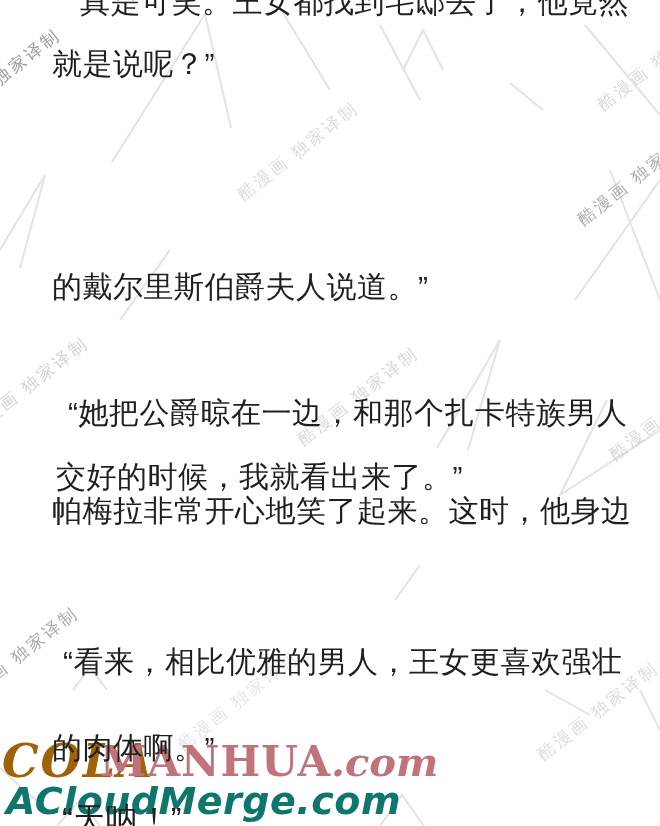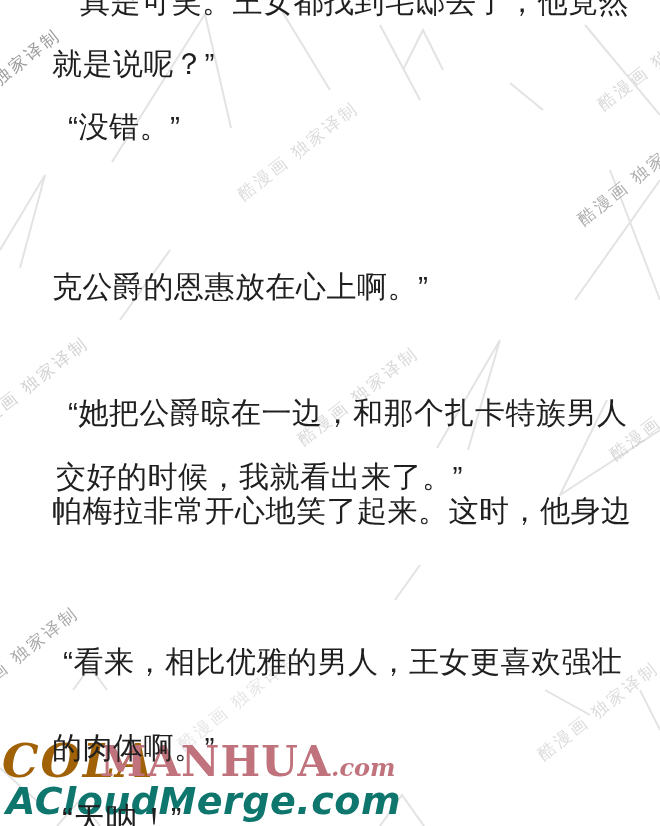--- a/index.html
+++ b/index.html
@@ -11,21 +11,21 @@
   
   .wm{position:absolute;z-index:1;font-size:17px;letter-spacing:3px;color:#bfbfbf;
       white-space:nowrap;transform:rotate(-38deg);transform-origin:left center;
       font-family:"Liberation Sans",sans-serif;}
   
   .logo{position:absolute;z-index:2;white-space:nowrap;}
   .logo-cola{left:2px;top:734px;font-family:"DejaVu Serif",serif;font-style:italic;
              font-size:46px;font-weight:bold;color:#a16207;letter-spacing:2px;}
   .logo-manhua{left:100px;top:737px;font-family:"DejaVu Serif",serif;font-weight:bold;
                font-size:42px;color:#c0737c;letter-spacing:1px;}
-  .logo-manhua .tld{font-size:24px;font-style:italic;letter-spacing:0;}
+  .logo-manhua .tld{font-size:40px;font-style:italic;letter-spacing:0;}
   .logo-acm{left:6px;top:779px;font-family:"DejaVu Sans",sans-serif;font-weight:bold;
             font-style:italic;font-size:38px;color:#0f766e;letter-spacing:0.5px;}
   
   .line{position:absolute;z-index:3;font-size:30px;line-height:36px;color:#1f1f1f;
         white-space:nowrap;letter-spacing:0.5px;}
   .line.big{font-size:32px;margin-top:32px;}
 </style>
 </head>
 <body>
 
@@ -65,22 +65,21 @@
   <span class="wm" style="left:-40px;top:690px;color:#a8a8a8;">酷漫画 独家译制</span>
   <span class="wm" style="left:180px;top:735px;opacity:.4;">酷漫画 独家译制</span>
   <span class="wm" style="left:540px;top:745px;opacity:.55;">酷漫画 独家译制</span>
 
   <div class="logo logo-cola">COLA</div>
   <div class="logo logo-manhua"><span>MANHUA</span><span class="tld">.com</span></div>
   <div class="logo logo-acm">ACloudMerge.com</div>
 
   <div class="line" style="top:-16px;left:80px">真是可笑。王女都找到宅邸去了，他竟然</div>
   <div class="line" style="top:46px;left:52px">就是说呢？”</div>
-  <div class="line" style="top:109px;left:68px">“没错。”</div>
-  <div class="line" style="top:269px;left:52px">克公爵的恩惠放在心上啊。”</div>
+  <div class="line" style="top:269px;left:52px">的戴尔里斯伯爵夫人说道。”</div>
   <div class="line" style="top:395px;left:68px">“她把公爵晾在一边，和那个扎卡特族男人</div>
   <div class="line" style="top:459px;left:56px">交好的时候，我就看出来了。”</div>
   <div class="line" style="top:493px;left:52px">帕梅拉非常开心地笑了起来。这时，他身边</div>
   <div class="line" style="top:644px;left:63px">“看来，相比优雅的男人，王女更喜欢强壮</div>
   <div class="line" style="top:730px;left:52px">的肉体啊。”</div>
   <div class="line big" style="top:769px;left:62px">“天呐！”</div>
 
 </div>
 
 </body></html>

